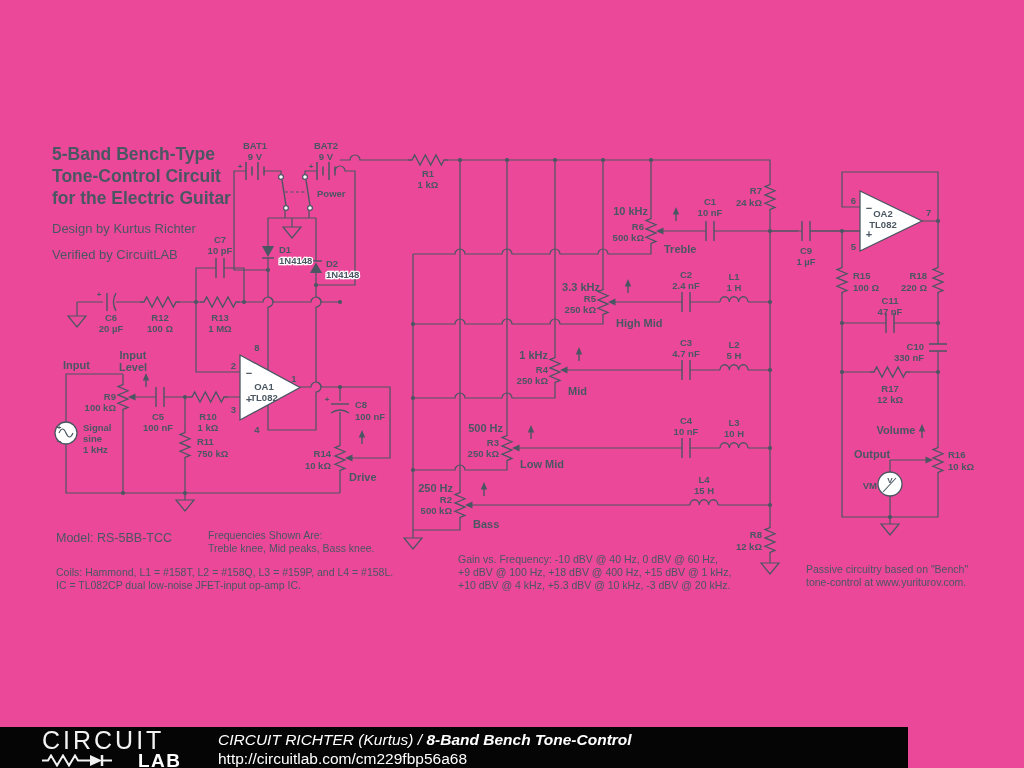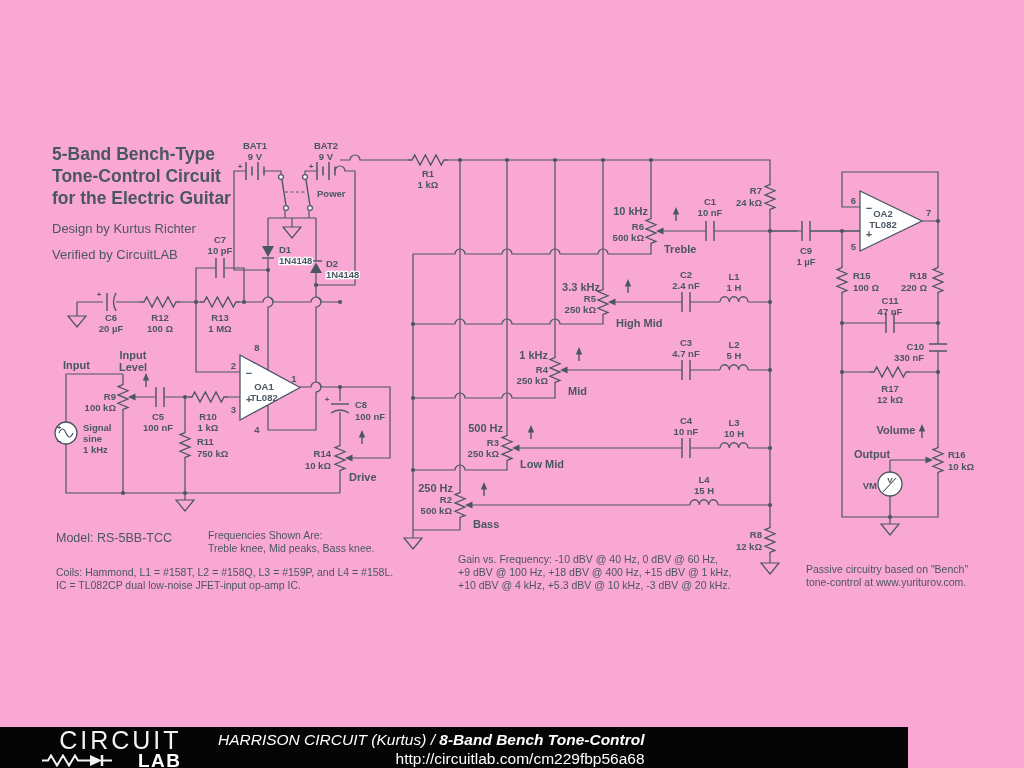--- a/index.html
+++ b/index.html
@@ -1,17 +1,17 @@
 <!DOCTYPE html>
 <html><head>
 <meta charset="utf-8">
 <style>
   html,body{margin:0;padding:0;background:#e8e8e8;}
-  .page{position:relative;width:1024px;height:768px;background:#f9a8d4;overflow:hidden;
-        font-family:"Liberation Sans",sans-serif;text-align:right;}
+  .page{position:relative;width:1024px;height:768px;background:#ec4899;overflow:hidden;
+        font-family:"Liberation Sans",sans-serif;}
   svg text{fill:#4a5662;}
   .t-title{font-size:17.5px;font-weight:bold;}
   .t-credit{font-size:13px;}
   .t-note{font-size:10.5px;}
   .t-model{font-size:12.5px;}
   .t-band{font-size:11px;font-weight:bold;}
   .t-ref{font-size:9.5px;font-weight:bold;}
   .t-pin{font-size:9.5px;font-weight:bold;}
   .t-sign{font-size:11px;font-weight:bold;}
   .t-tiny{font-size:8px;font-weight:bold;}
@@ -384,18 +384,18 @@
       <svg viewBox="0 0 94 13">
         <path d="M0,6.5 h6 l3,-5 l6,10 l6,-10 l6,10 l6,-10 l3,5 h12" stroke="#f2f2f2" stroke-width="2" fill="none"></path>
         <path d="M48,1 L48,12 L60,6.5 Z" fill="#f2f2f2"></path>
         <path d="M60,1 V12" stroke="#f2f2f2" stroke-width="2.5"></path>
         <path d="M60,6.5 H70" stroke="#f2f2f2" stroke-width="2" fill="none"></path>
       </svg>
       <span class="logo-lab">LAB</span>
     </div>
   </div>
   <div class="byline">
-    <div class="byline-title"><span>HARRISON CIRCUIT (Kurtus)</span><span> / </span><b>8-Band Bench Tone-Control</b></div>
+    <div class="byline-title"><span>CIRCUIT RICHTER (Kurtus)</span><span> / </span><b>8-Band Bench Tone-Control</b></div>
     <div class="byline-url">http://circuitlab.com/cm229fbp56a68</div>
   </div>
 </div>
 
 </div>
 
 </body></html>

